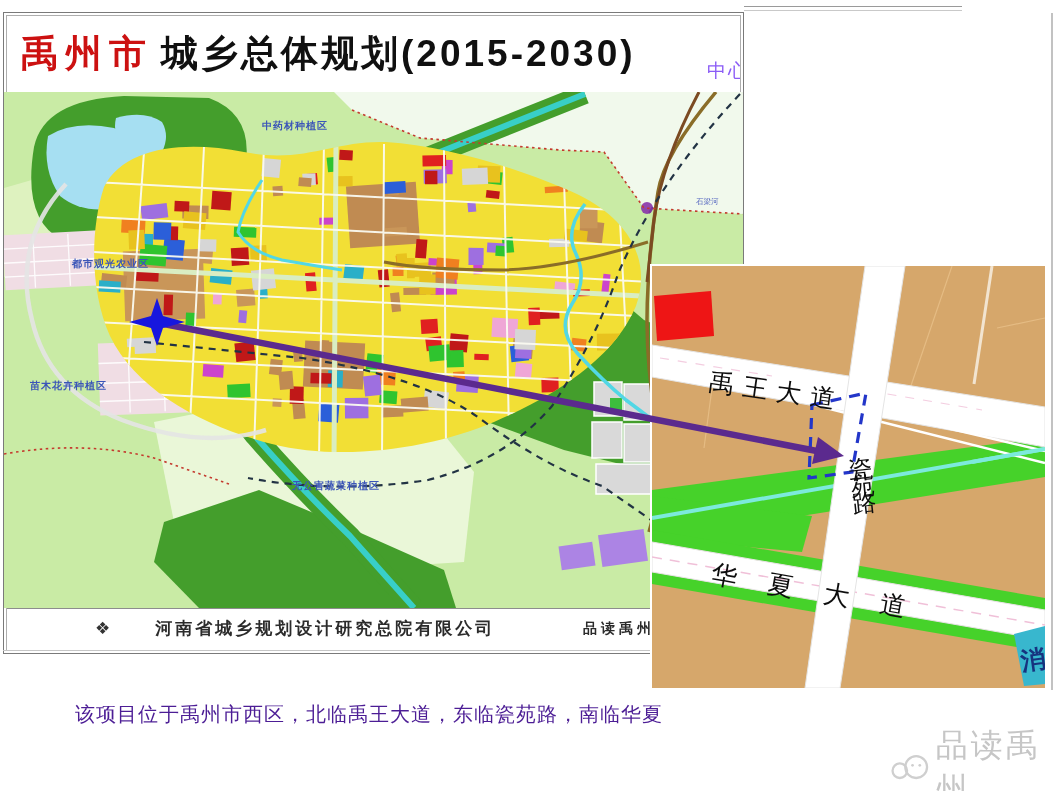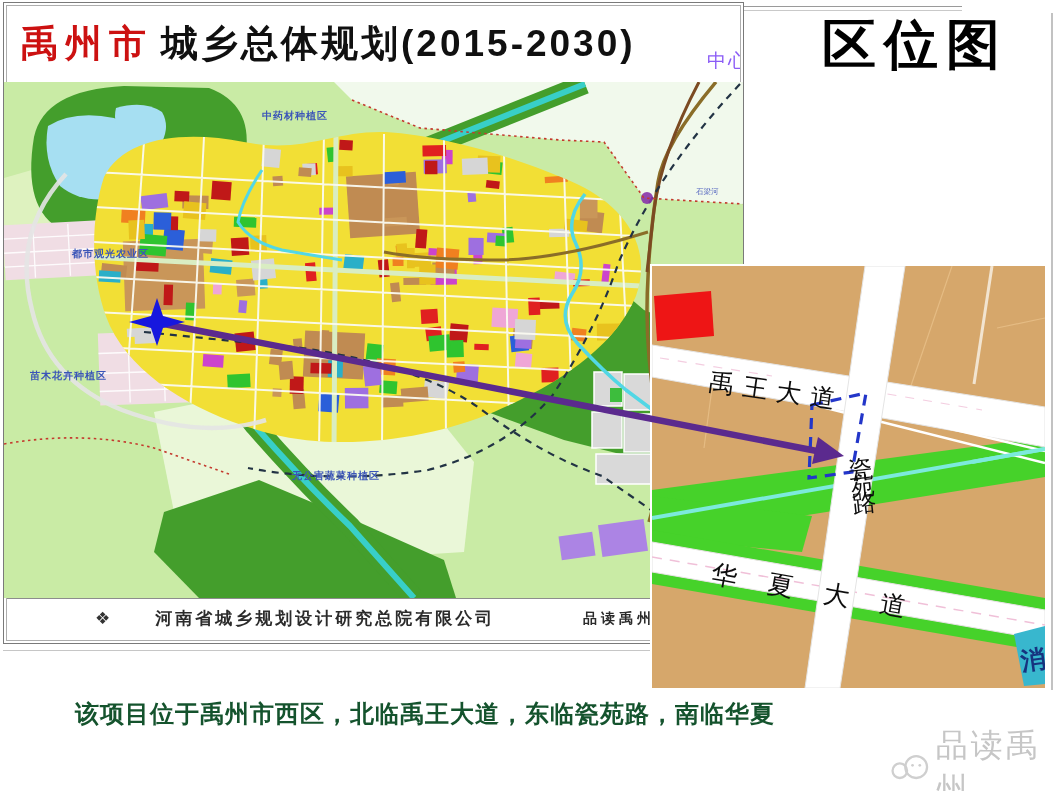--- a/index.html
+++ b/index.html
@@ -1,20 +1,20 @@
 <!DOCTYPE html>
 <html><head>
 <meta charset="utf-8">
 <style>
   html,body{margin:0;padding:0;background:#fff;}
   .stage{position:relative;width:1063px;height:791px;background:#ffffff;overflow:hidden;
          font-family:"Liberation Sans","DejaVu Sans",sans-serif;}
 
   
-  .map-frame{position:absolute;left:3px;top:2px;width:739px;height:640px;background:#fff;
+  .map-frame{position:absolute;left:3px;top:12px;width:739px;height:640px;background:#fff;
              border:1px solid #7a7a7a;box-shadow:inset 0 0 0 2px #ffffff,inset 0 0 0 3px #aeaeae;}
   .frame-bottom-line{position:absolute;left:3px;top:650px;width:741px;height:1px;background:#c6c6c6;}
   .plan-title-bar{position:absolute;left:3px;top:3px;right:3px;height:76px;background:#fff;
                   display:flex;align-items:center;padding-left:14px;box-sizing:border-box;overflow:hidden;}
   .plan-title{font-size:37px;font-weight:bold;white-space:nowrap;}
   .t-red{color:#cc1111;letter-spacing:7px;margin-right:8px;}
   .t-black{color:#101010;letter-spacing:3px;}
   .partial-center{position:absolute;left:700px;top:42px;font-size:19px;color:#8b5cf6;letter-spacing:2px;white-space:nowrap;}
   .main-map-svg{position:absolute;left:0;top:79px;width:739px;height:516px;display:block;}
   .attribution-bar{position:absolute;left:3px;right:3px;top:595px;height:40px;background:#fff;
@@ -33,23 +33,23 @@
 
   
   .inset{position:absolute;left:650px;top:264px;width:393px;height:422px;
          border-top:2px solid #fff;border-left:2px solid #fff;background:#D6A76B;}
   .inset svg{display:block;width:393px;height:422px;}
 
   
   .overlay-svg{position:absolute;left:0;top:0;width:1063px;height:791px;pointer-events:none;z-index:40;}
 
   
-  .caption{position:absolute;left:30px;top:694px;width:1010px;color:#14532d;
-           font-family:"Liberation Serif","DejaVu Serif",serif;font-weight:700;
-           font-size:24px;line-height:41px;letter-spacing:1px;white-space:nowrap;}
+  .caption{position:absolute;left:30px;top:694px;width:1010px;color:#4c1d95;
+           font-family:"Liberation Serif","DejaVu Serif",serif;font-weight:400;
+           font-size:20px;line-height:41px;letter-spacing:1px;white-space:nowrap;}
   .cap-indent{padding-left:45px;}
 
   
   .watermark{position:absolute;left:888px;top:724px;display:flex;align-items:center;z-index:10;}
   .wm-text{font-size:32px;color:#c6c6c6;letter-spacing:3px;margin-left:6px;}
 </style>
 </head>
 <body>
 
 <div class="stage">
@@ -269,21 +269,20 @@
     <div class="attribution-bar">
       <span class="attr-logo">❖</span>
       <span class="attr-text">河南省城乡规划设计研究总院有限公司</span>
       <span class="attr-right">品读禹州</span>
     </div>
   </div>
   <div class="frame-bottom-line"></div>
 
   <div class="top-ext-1"></div>
   <div class="top-ext-2"></div>
-  <div class="location-title">区位图</div>
   <div class="right-rule"></div>
 
   <div class="inset">
     <svg viewBox="0 0 393 422">
       <rect x="0" y="0" width="393" height="422" fill="#D6A76B"></rect>
       <path d="M300,0 L252,140 M345,62 L393,52 M60,122 L52,182" stroke="#E8C08A" stroke-width="1.2" opacity="0.8" fill="none"></path>
       <path d="M340,0 L322,118" stroke="#F5EBDC" stroke-width="3" opacity="0.9" fill="none"></path>
 
       <path d="M0,224 L393,171 L393,211 L0,274 Z" fill="#46D22A"></path>
       <path d="M0,230 L160,250 L150,286 L0,272 Z" fill="#46D22A"></path>

